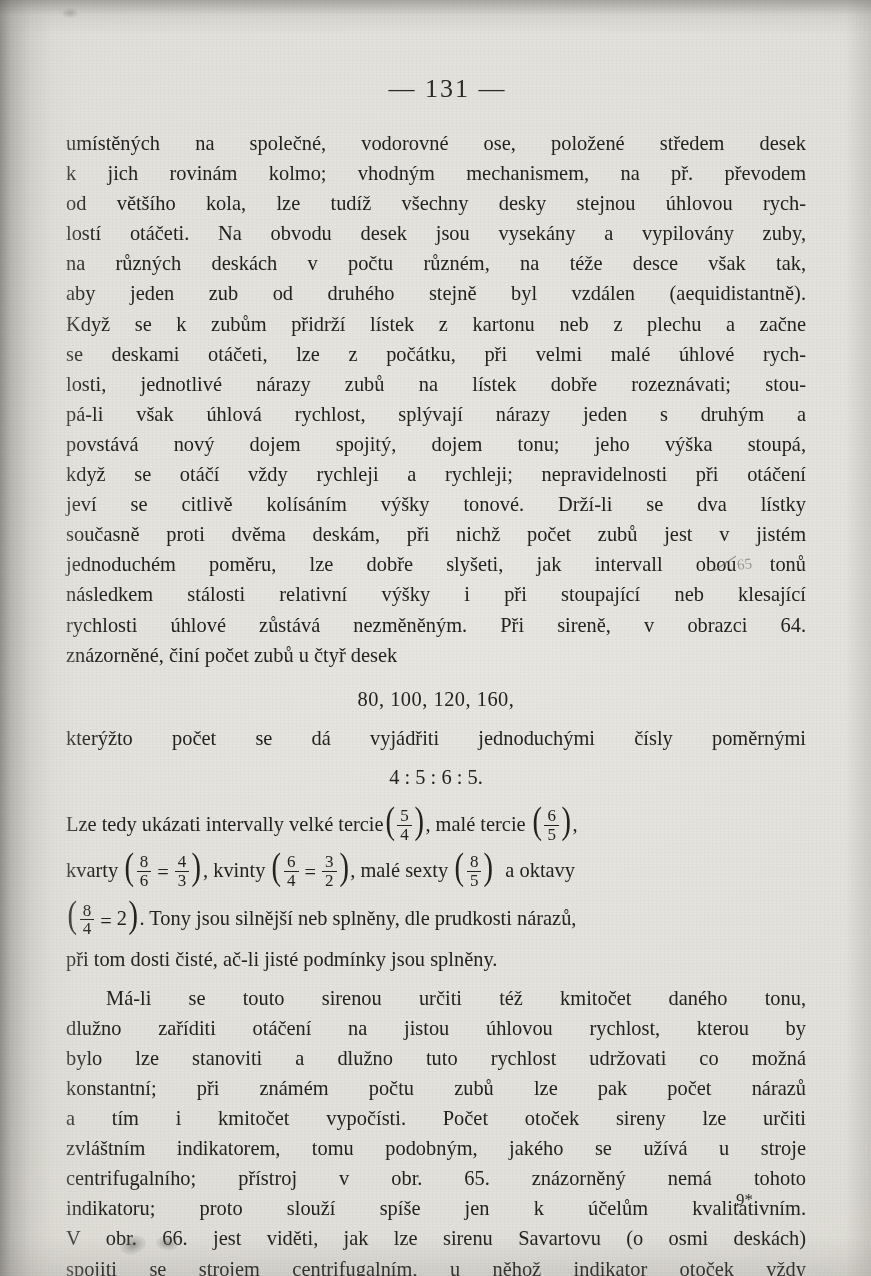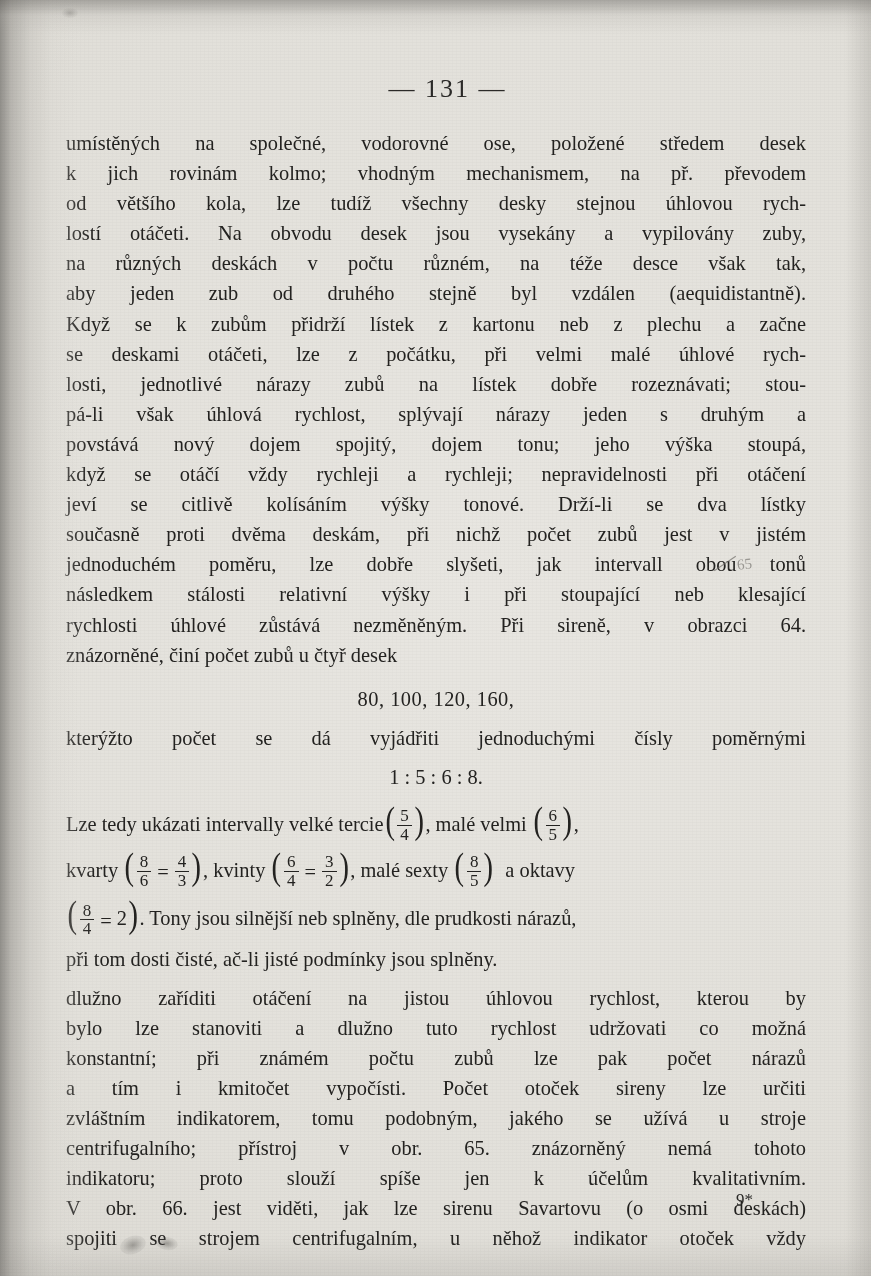--- a/index.html
+++ b/index.html
@@ -147,41 +147,42 @@
       <div class="sp"></div>
 
       <div class="ln center seq">80, 100, 120, 160,</div>
 
       <div class="sp-s"></div>
 
       <div class="ln">kterýžto počet se dá vyjádřiti jednoduchými čísly poměrnými</div>
 
       <div class="sp-s"></div>
 
-      <div class="ln center">1 : 5 : 6 : 8.</div>
+      <div class="ln center">4 : 5 : 6 : 5.</div>
 
       <div class="sp-s"></div>
 
       <div class="mathline">
-        <span>Lze  tedy  ukázati  intervally  velké  tercie</span><span class="paren">(</span><span class="frac"><span class="num">5</span><span class="den">4</span></span><span class="paren">)</span><span>, malé velmi</span>&nbsp;<span class="paren">(</span><span class="frac"><span class="num">6</span><span class="den">5</span></span><span class="paren">)</span><span>,</span>
+        <span>Lze  tedy  ukázati  intervally  velké  tercie</span><span class="paren">(</span><span class="frac"><span class="num">5</span><span class="den">4</span></span><span class="paren">)</span><span>, malé tercie</span>&nbsp;<span class="paren">(</span><span class="frac"><span class="num">6</span><span class="den">5</span></span><span class="paren">)</span><span>,</span>
       </div>
 
       <div class="mathline">
         <span>kvarty</span>&nbsp;<span class="paren">(</span><span class="frac"><span class="num">8</span><span class="den">6</span></span><span class="eq">=</span><span class="frac"><span class="num">4</span><span class="den">3</span></span><span class="paren">)</span><span>, kvinty</span>&nbsp;<span class="paren">(</span><span class="frac"><span class="num">6</span><span class="den">4</span></span><span class="eq">=</span><span class="frac"><span class="num">3</span><span class="den">2</span></span><span class="paren">)</span><span>, malé sexty</span>&nbsp;<span class="paren">(</span><span class="frac"><span class="num">8</span><span class="den">5</span></span><span class="paren">)</span>&nbsp;&nbsp;<span>a oktavy</span>
       </div>
 
       <div class="mathline">
         <span class="paren">(</span><span class="frac"><span class="num">8</span><span class="den">4</span></span><span class="eq">=</span><span>2</span><span class="paren">)</span><span>.  Tony jsou silnější neb splněny, dle prudkosti nárazů,</span>
       </div>
 
       <div class="ln nojust">při tom dosti čisté, ač-li jisté podmínky jsou splněny.</div>
 
       <div class="sp-s"></div>
 
       <div class="blk">
+        <span class="ln" style="text-indent:40px">Má-li se touto sirenou určiti též kmitočet daného tonu,</span>
         <span class="ln">dlužno zaříditi otáčení na jistou úhlovou rychlost, kterou by</span>
         <span class="ln">bylo lze stanoviti a dlužno tuto rychlost udržovati co možná</span>
         <span class="ln">konstantní; při známém počtu zubů lze pak počet nárazů</span>
         <span class="ln">a tím i kmitočet vypočísti. Počet otoček sireny lze určiti</span>
         <span class="ln">zvláštním indikatorem, tomu podobným, jakého se užívá u stroje</span>
         <span class="ln">centrifugalního; přístroj v obr. 65. znázorněný nemá tohoto</span>
         <span class="ln">indikatoru; proto slouží spíše jen k účelům kvalitativním.</span>
         <span class="ln">V obr. 66. jest viděti, jak lze sirenu Savartovu (o osmi deskách)</span>
         <span class="ln">spojiti se strojem centrifugalním, u něhož indikator otoček vždy</span>
 

